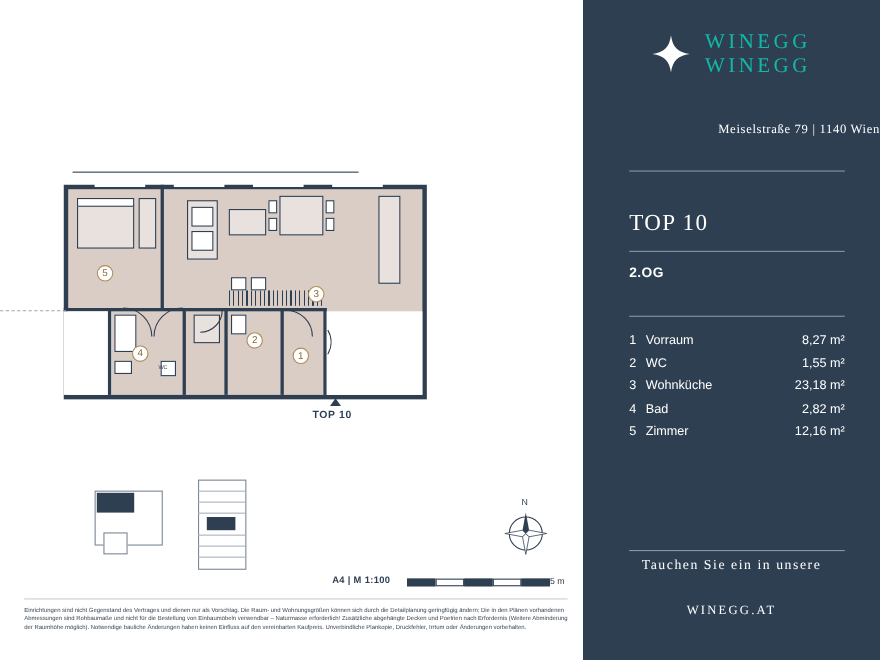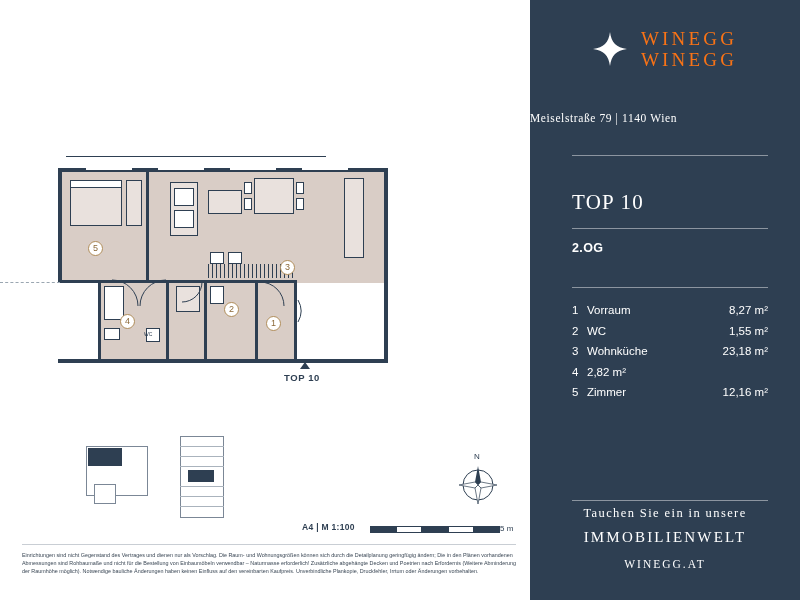--- a/index.html
+++ b/index.html
@@ -40,27 +40,27 @@
     flex: 0 0 auto;
   }
   .brand-name {
     text-align: left;
     line-height: 1.12;
   }
   .brand-name .l1, .brand-name .l2 {
     font-size: 19px;
     letter-spacing: 3.2px;
     font-weight: 400;
-    color: #f97316;
+    color: #14b8a6;
     font-family: "Liberation Serif", serif;
   }
   .addr {
     position: absolute;
     top: 112px; left: 0; width: 270px;
-    text-align: left;
+    text-align: right;
     font-size: 11.5px;
     letter-spacing: 0.6px;
     color: #ffffff;
     font-family: "Liberation Serif", serif;
   }
   .rule {
     position: absolute;
     left: 42px; width: 196px;
     height: 1px;
     background: rgba(255,255,255,0.45);
@@ -117,21 +117,21 @@
     font-family: Liberation Serif, serif;
     margin-bottom: 7px;
   }
   .tagline .t2, .tagline .t3 {
     font-size: 15px;
     letter-spacing: 2.2px;
     font-family: "Liberation Serif", serif;
     line-height: 1.25;
   }
   .tagline .t4 {
-    margin-top: 11px;
+    margin-top: 28px;
     font-size: 11.5px;
     letter-spacing: 2px;
     font-family: "Liberation Serif", serif;
   }
 
   
   .plan-wrap {
     position: absolute;
     top: 0; left: 0;
     width: 530px; height: 600px;
@@ -414,30 +414,30 @@
         <span class="nm">WC</span>
         <span class="ar">1,55 m²</span>
       </div>
       <div class="room">
         <span class="num">3</span>
         <span class="nm">Wohnküche</span>
         <span class="ar">23,18 m²</span>
       </div>
       <div class="room">
         <span class="num">4</span>
+        <span class="nm">Bad</span>
         <span class="ar">2,82 m²</span>
       </div>
       <div class="room">
         <span class="num">5</span>
         <span class="nm">Zimmer</span>
         <span class="ar">12,16 m²</span>
       </div>
     </div>
 
     <div class="rule rule-4"></div>
 
     <div class="tagline">
       <div class="t1">Tauchen Sie ein in unsere</div>
-      <div class="t3">IMMOBILIENWELT</div>
       <div class="t4">WINEGG.AT</div>
     </div>
   </div>
 </div>
 
 </body></html>

